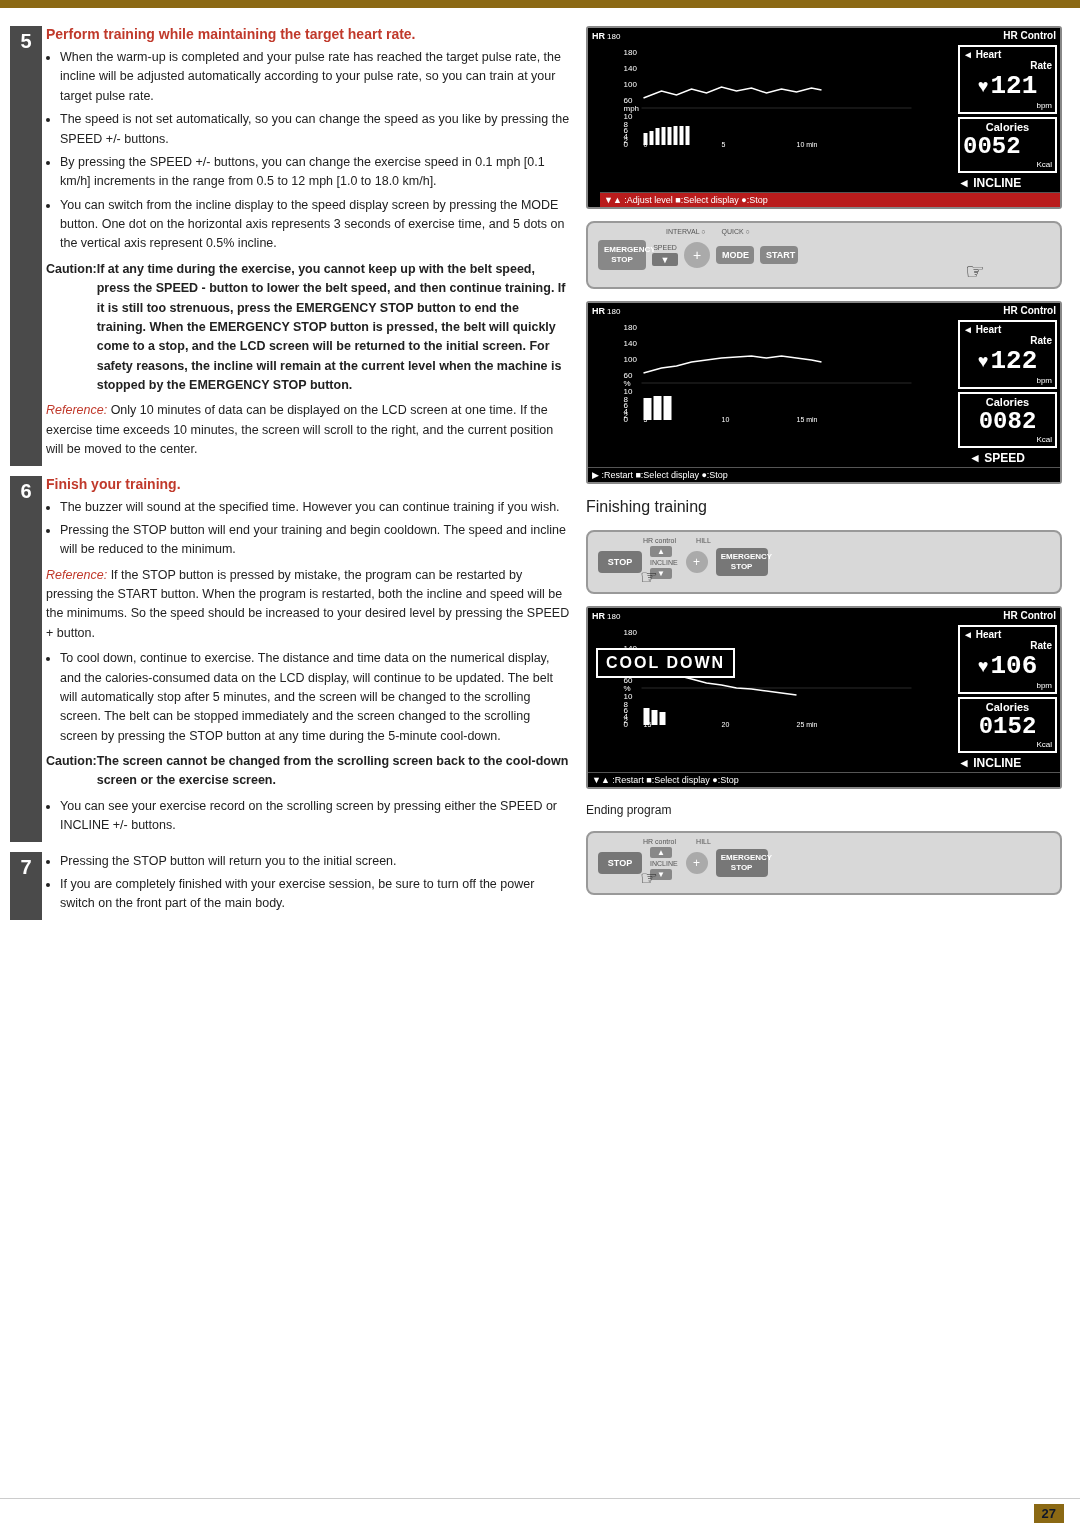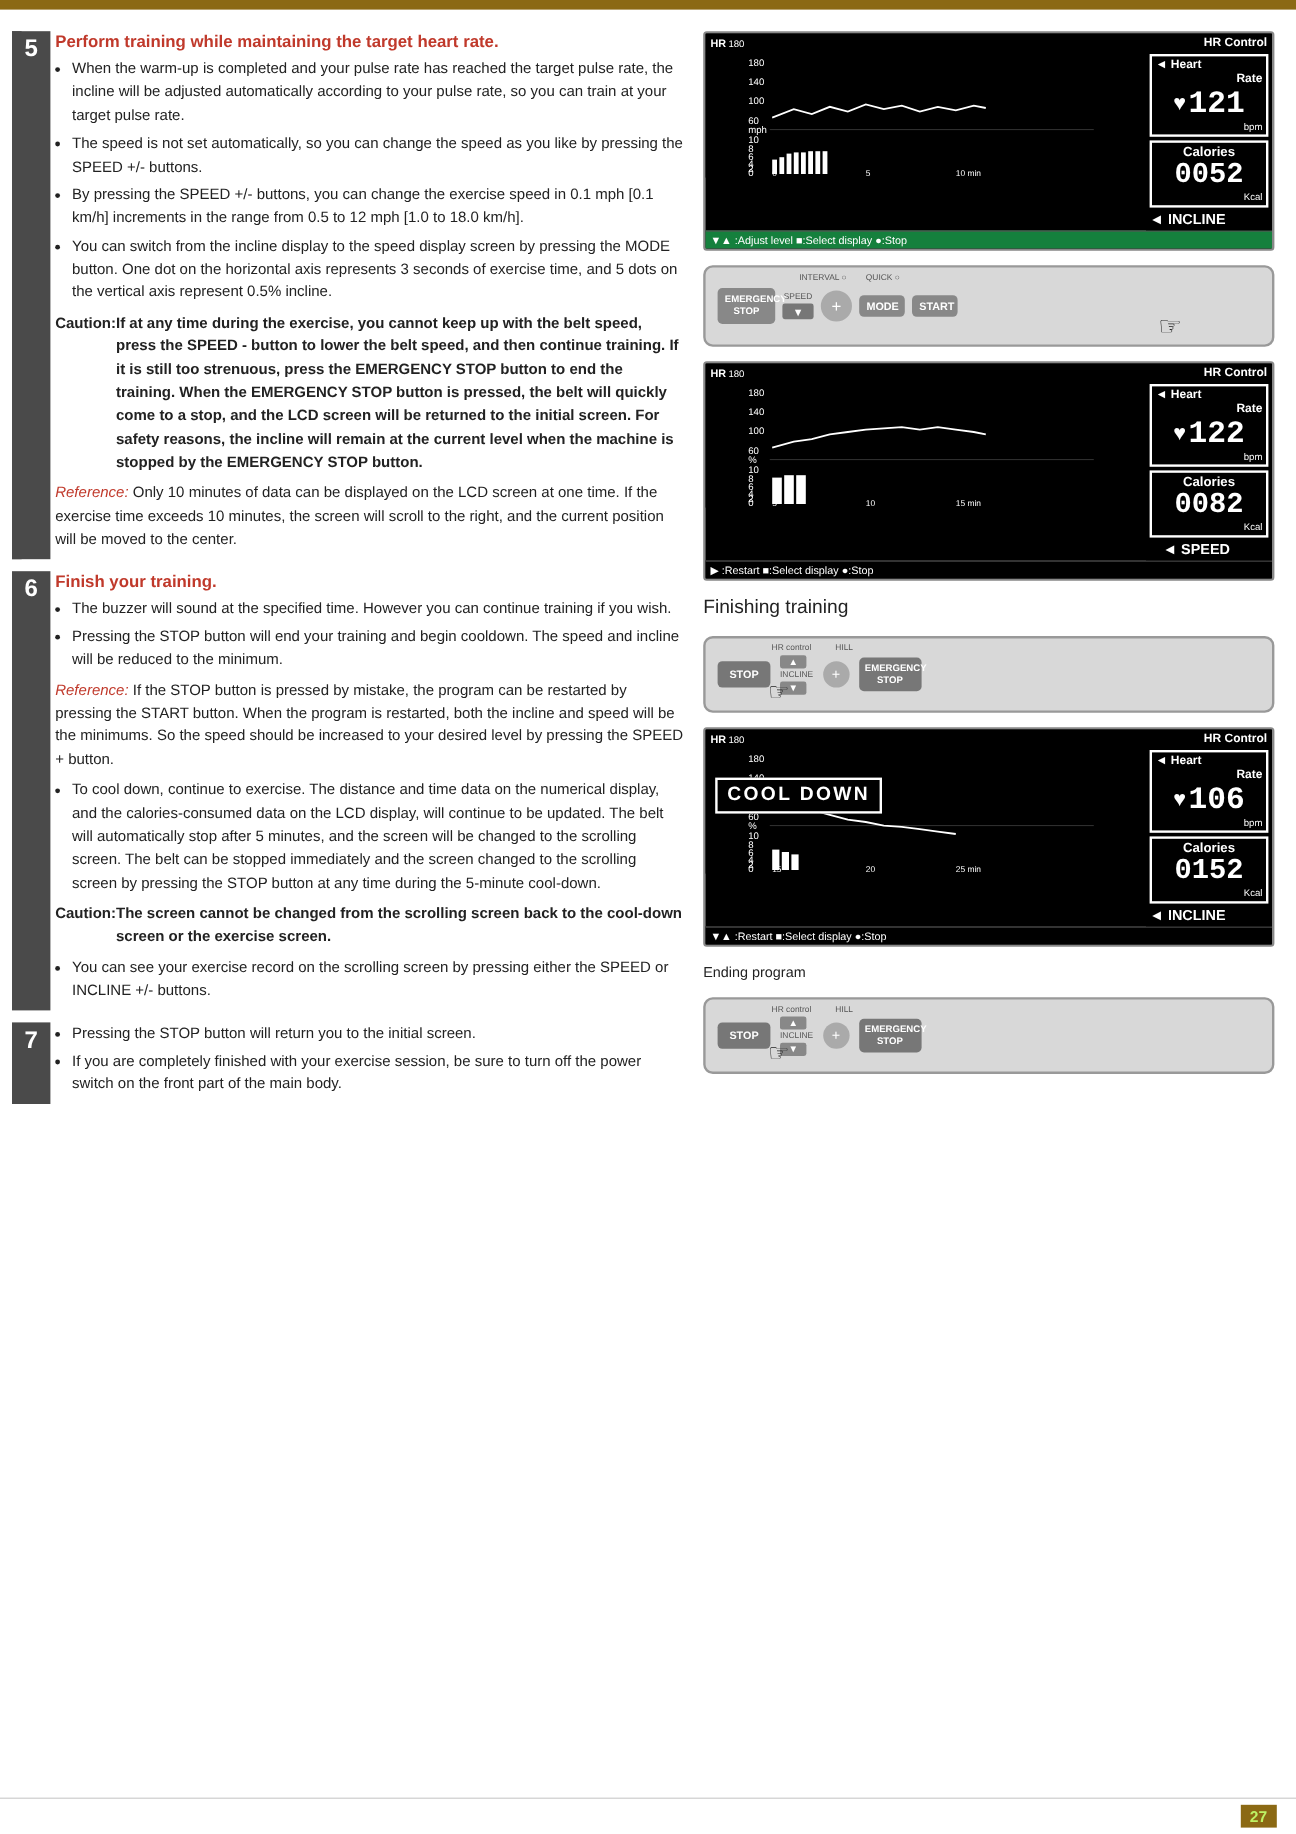--- a/index.html
+++ b/index.html
@@ -112,21 +112,21 @@
       height: 30px;
       display: flex;
       align-items: center;
       justify-content: flex-end;
       padding-right: 16px;
       border-top: 1px solid #ccc;
     }
 
     .page-number-box {
       background: #8B6914;
-      color: #bef264;
+      color: #0f172a;
       font-size: 13px;
       font-weight: bold;
       padding: 2px 8px;
     }
 
     .step-side-bar {
       position: absolute;
       left: 0;
       width: 8px;
       background: #4a4a4a;
@@ -276,32 +276,32 @@
             <div style="color:#fff;font-size:10px;font-weight:bold;text-align:right;">Rate</div>
             <div style="display:flex;align-items:center;justify-content:center;gap:2px;">
               <span style="color:#fff;font-size:18px;">♥</span>
               <span style="color:#fff;font-size:26px;font-weight:bold;font-family:'Courier New',monospace;">121</span>
             </div>
             <div style="color:#fff;font-size:8px;text-align:right;">bpm</div>
           </div>
 
           <div style="border:2px solid #fff;padding:2px 3px;">
             <div style="color:#fff;font-size:11px;font-weight:bold;text-align:center;">Calories</div>
-            <div style="color:#fff;font-size:24px;font-weight:bold;font-family:'Courier New',monospace;text-align:center;">0052</div>
+            <div style="color:#fff;font-size:24px;font-weight:bold;font-family:'Courier New',monospace;text-align:left;">0052</div>
             <div style="color:#fff;font-size:8px;text-align:right;">Kcal</div>
           </div>
 
           <div style="color:#fff;font-size:12px;font-weight:bold;text-align:left;">
             <span>◄</span>
             <span>INCLINE</span>
           </div>
         </div>
       </div>
 
-      <div style="background:#15803d;border-top:1px solid #555;color:#fff;font-size:9px;padding:2px 4px;">▼▲ :Adjust level  ■:Select display  ●:Stop</div>
+      <div style="background:#b91c1c;border-top:1px solid #555;color:#fff;font-size:9px;padding:2px 4px;margin-left:12px;">▼▲ :Adjust level  ■:Select display  ●:Stop</div>
     </div>
 
 
     <div style="background:#d8d8d8;border:2px solid #999;border-radius:8px;padding:6px 10px;display:flex;flex-direction:row;align-items:center;gap:6px;height:68px;position:relative;">
 
       <div style="background:#888;border-radius:4px;color:#fff;font-size:8px;font-weight:bold;text-align:center;padding:5px 6px;width:48px;line-height:1.2;">
         <div>EMERGENCY</div>
         <div>STOP</div>
       </div>
 

